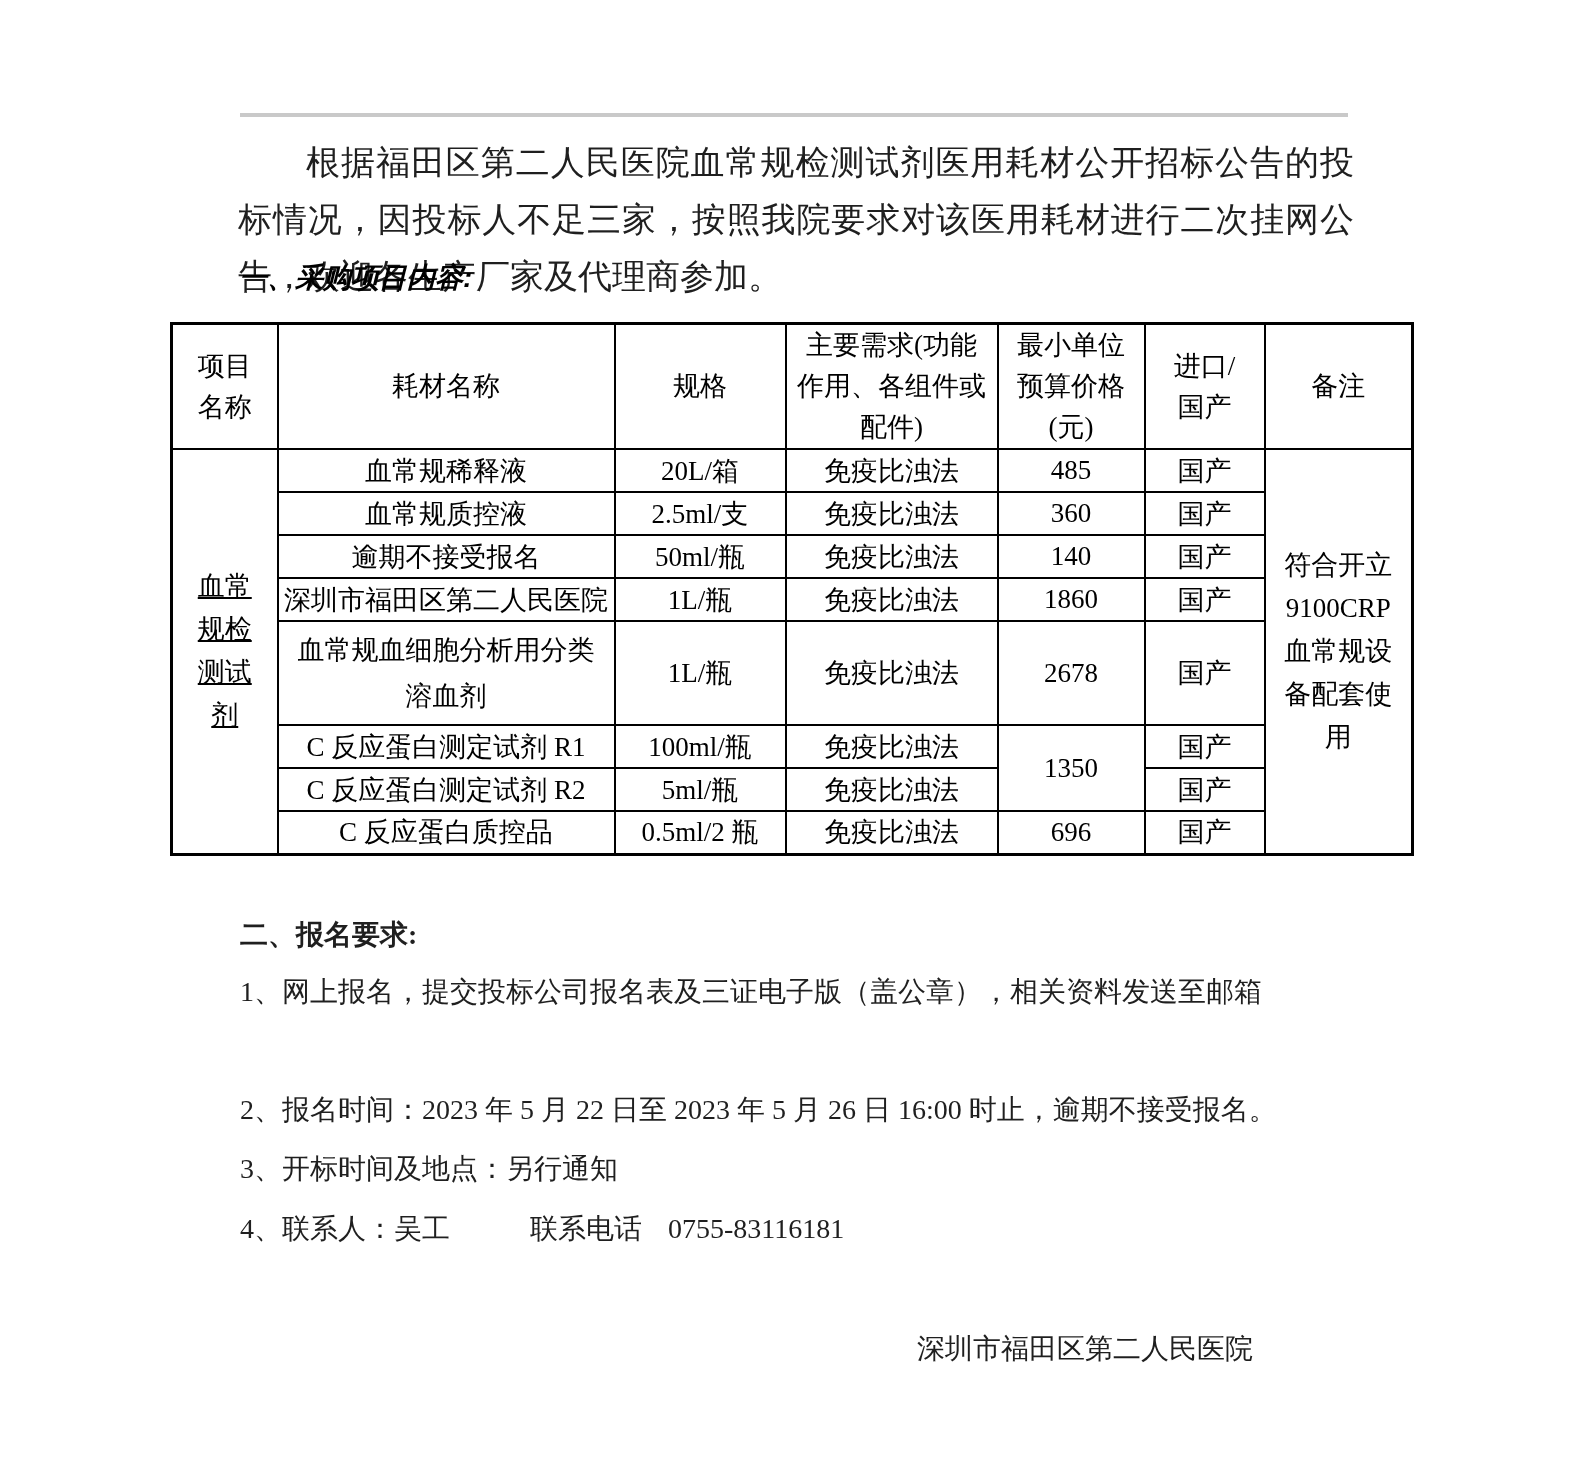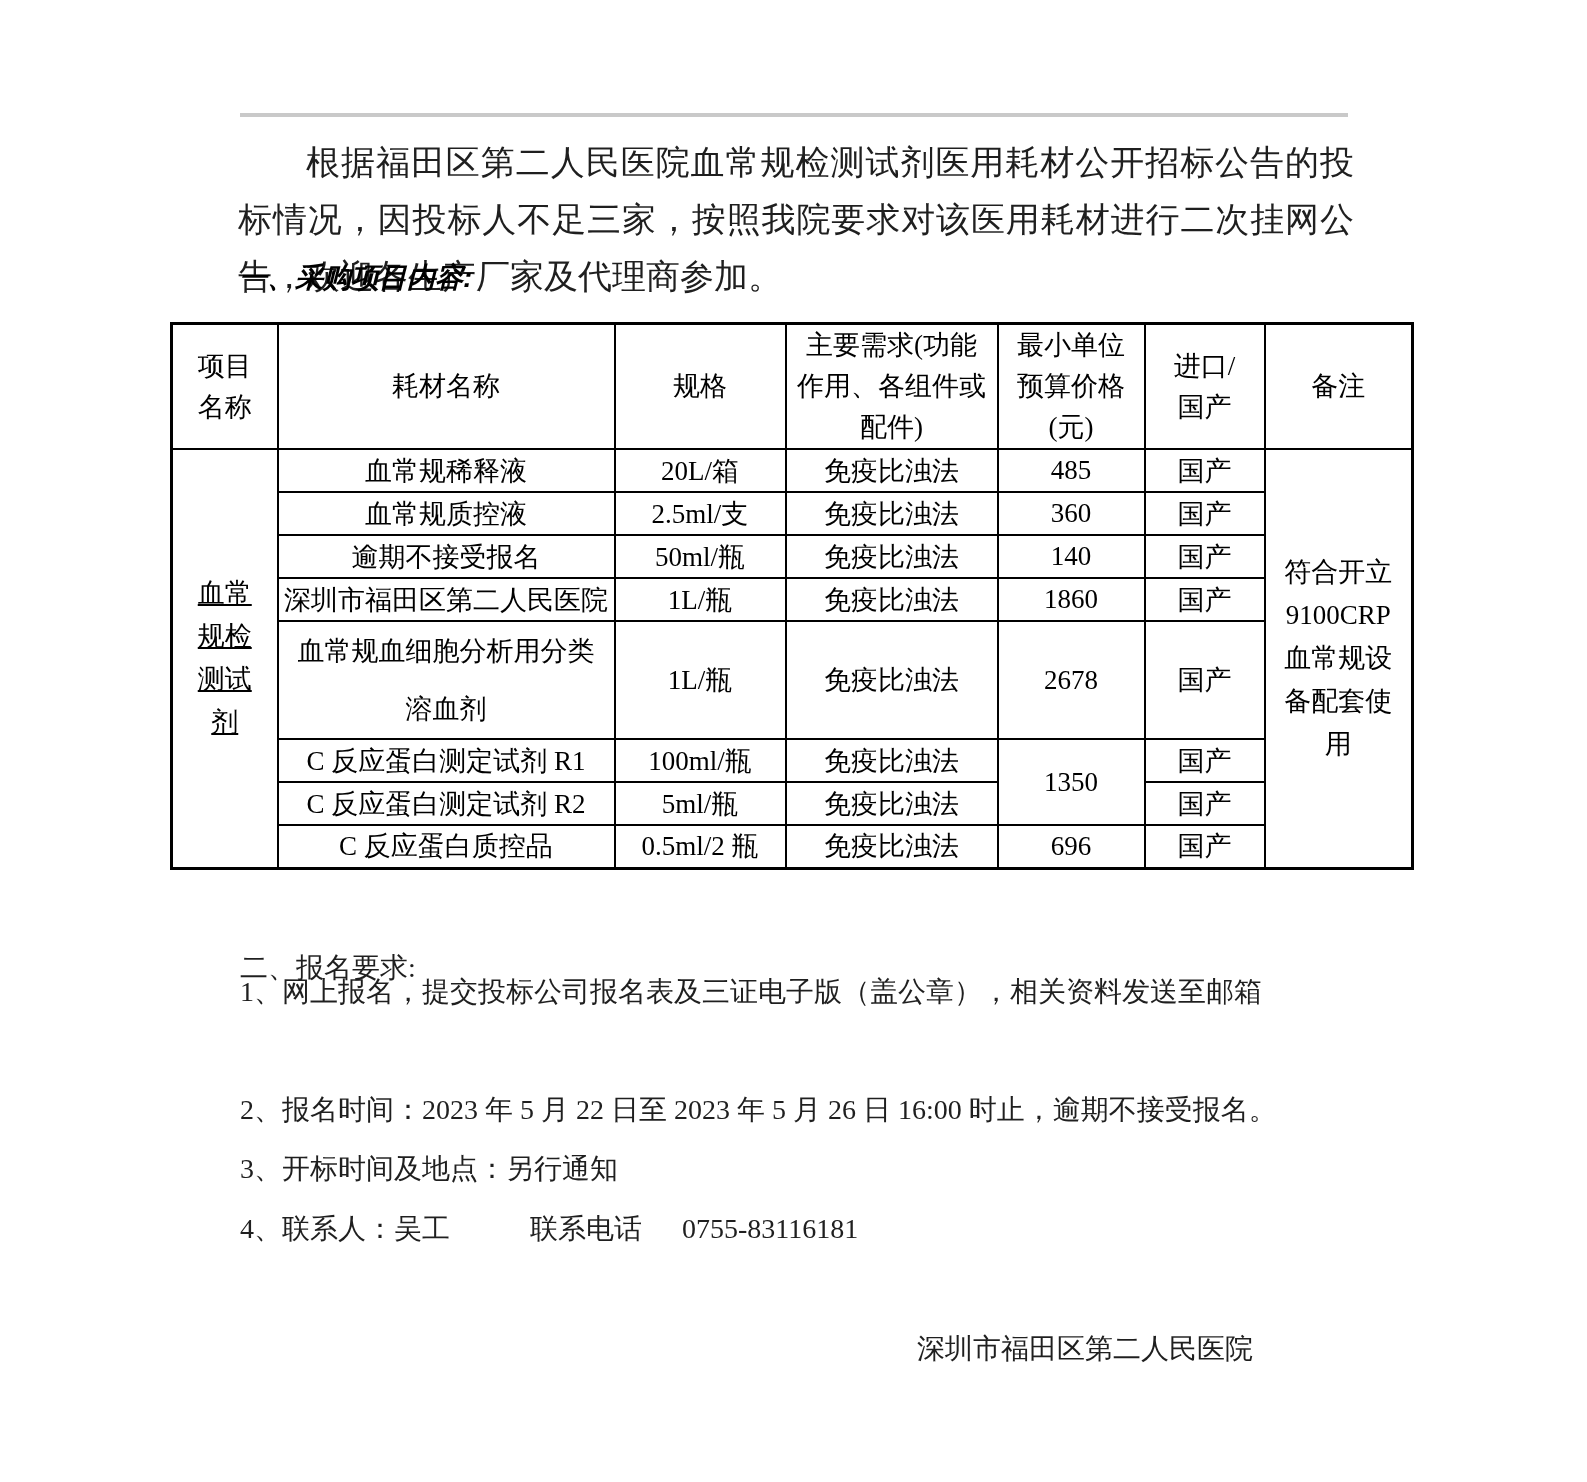--- a/index.html
+++ b/index.html
@@ -34,41 +34,41 @@
     border: 3px solid #000;
     font-size: 27px; color: #000;
   }
   table.procurement th, table.procurement td {
     border: 2px solid #000; text-align: center; vertical-align: middle;
     padding: 0 2px; font-weight: normal; overflow: hidden;
   }
   tr.hdr { height: 124px; }
   tr.hdr th { line-height: 41px; }
   tr.r-single { height: 43px; }
-  tr.r-tall { height: 104px; line-height: 58px; }
+  tr.r-tall { height: 104px; line-height: 46px; }
   .prewrap { white-space: pre-line; }
   td.proj { line-height: 43px; text-decoration: underline; }
   td.remark { line-height: 43px; }
 
   .line {
     position: absolute; left: 240px; width: 1130px;
     font-size: 28px; line-height: 30px; color: #1f1f1f; white-space: nowrap;
   }
-  .sec2      { top: 953px;  }
+  .sec2      { top: 920px; font-weight: bold;  }
   .item1a    { top: 977px;  }
   .item1b    { top: 1036px; }
   .item2     { top: 1095px; }
   .item3     { top: 1154px; }
   .item4     { top: 1214px; }
   a.email {
     color: var(--color-link, #3b7cd6);
     text-decoration: underline; cursor: pointer;
   }
   .gap-lg { display: inline-block; margin-left: 80px; }
-  .gap-sm { display: inline-block; margin-left: 40px; }
+  .gap-sm { display: inline-block; margin-left: 26px; }
 
   .signature {
     position: absolute; left: 917px; top: 1330px;
     font-size: 28px; color: #1f1f1f; white-space: nowrap;
   }
 </style>
 </head>
 <body>
 
 <div class="page">

